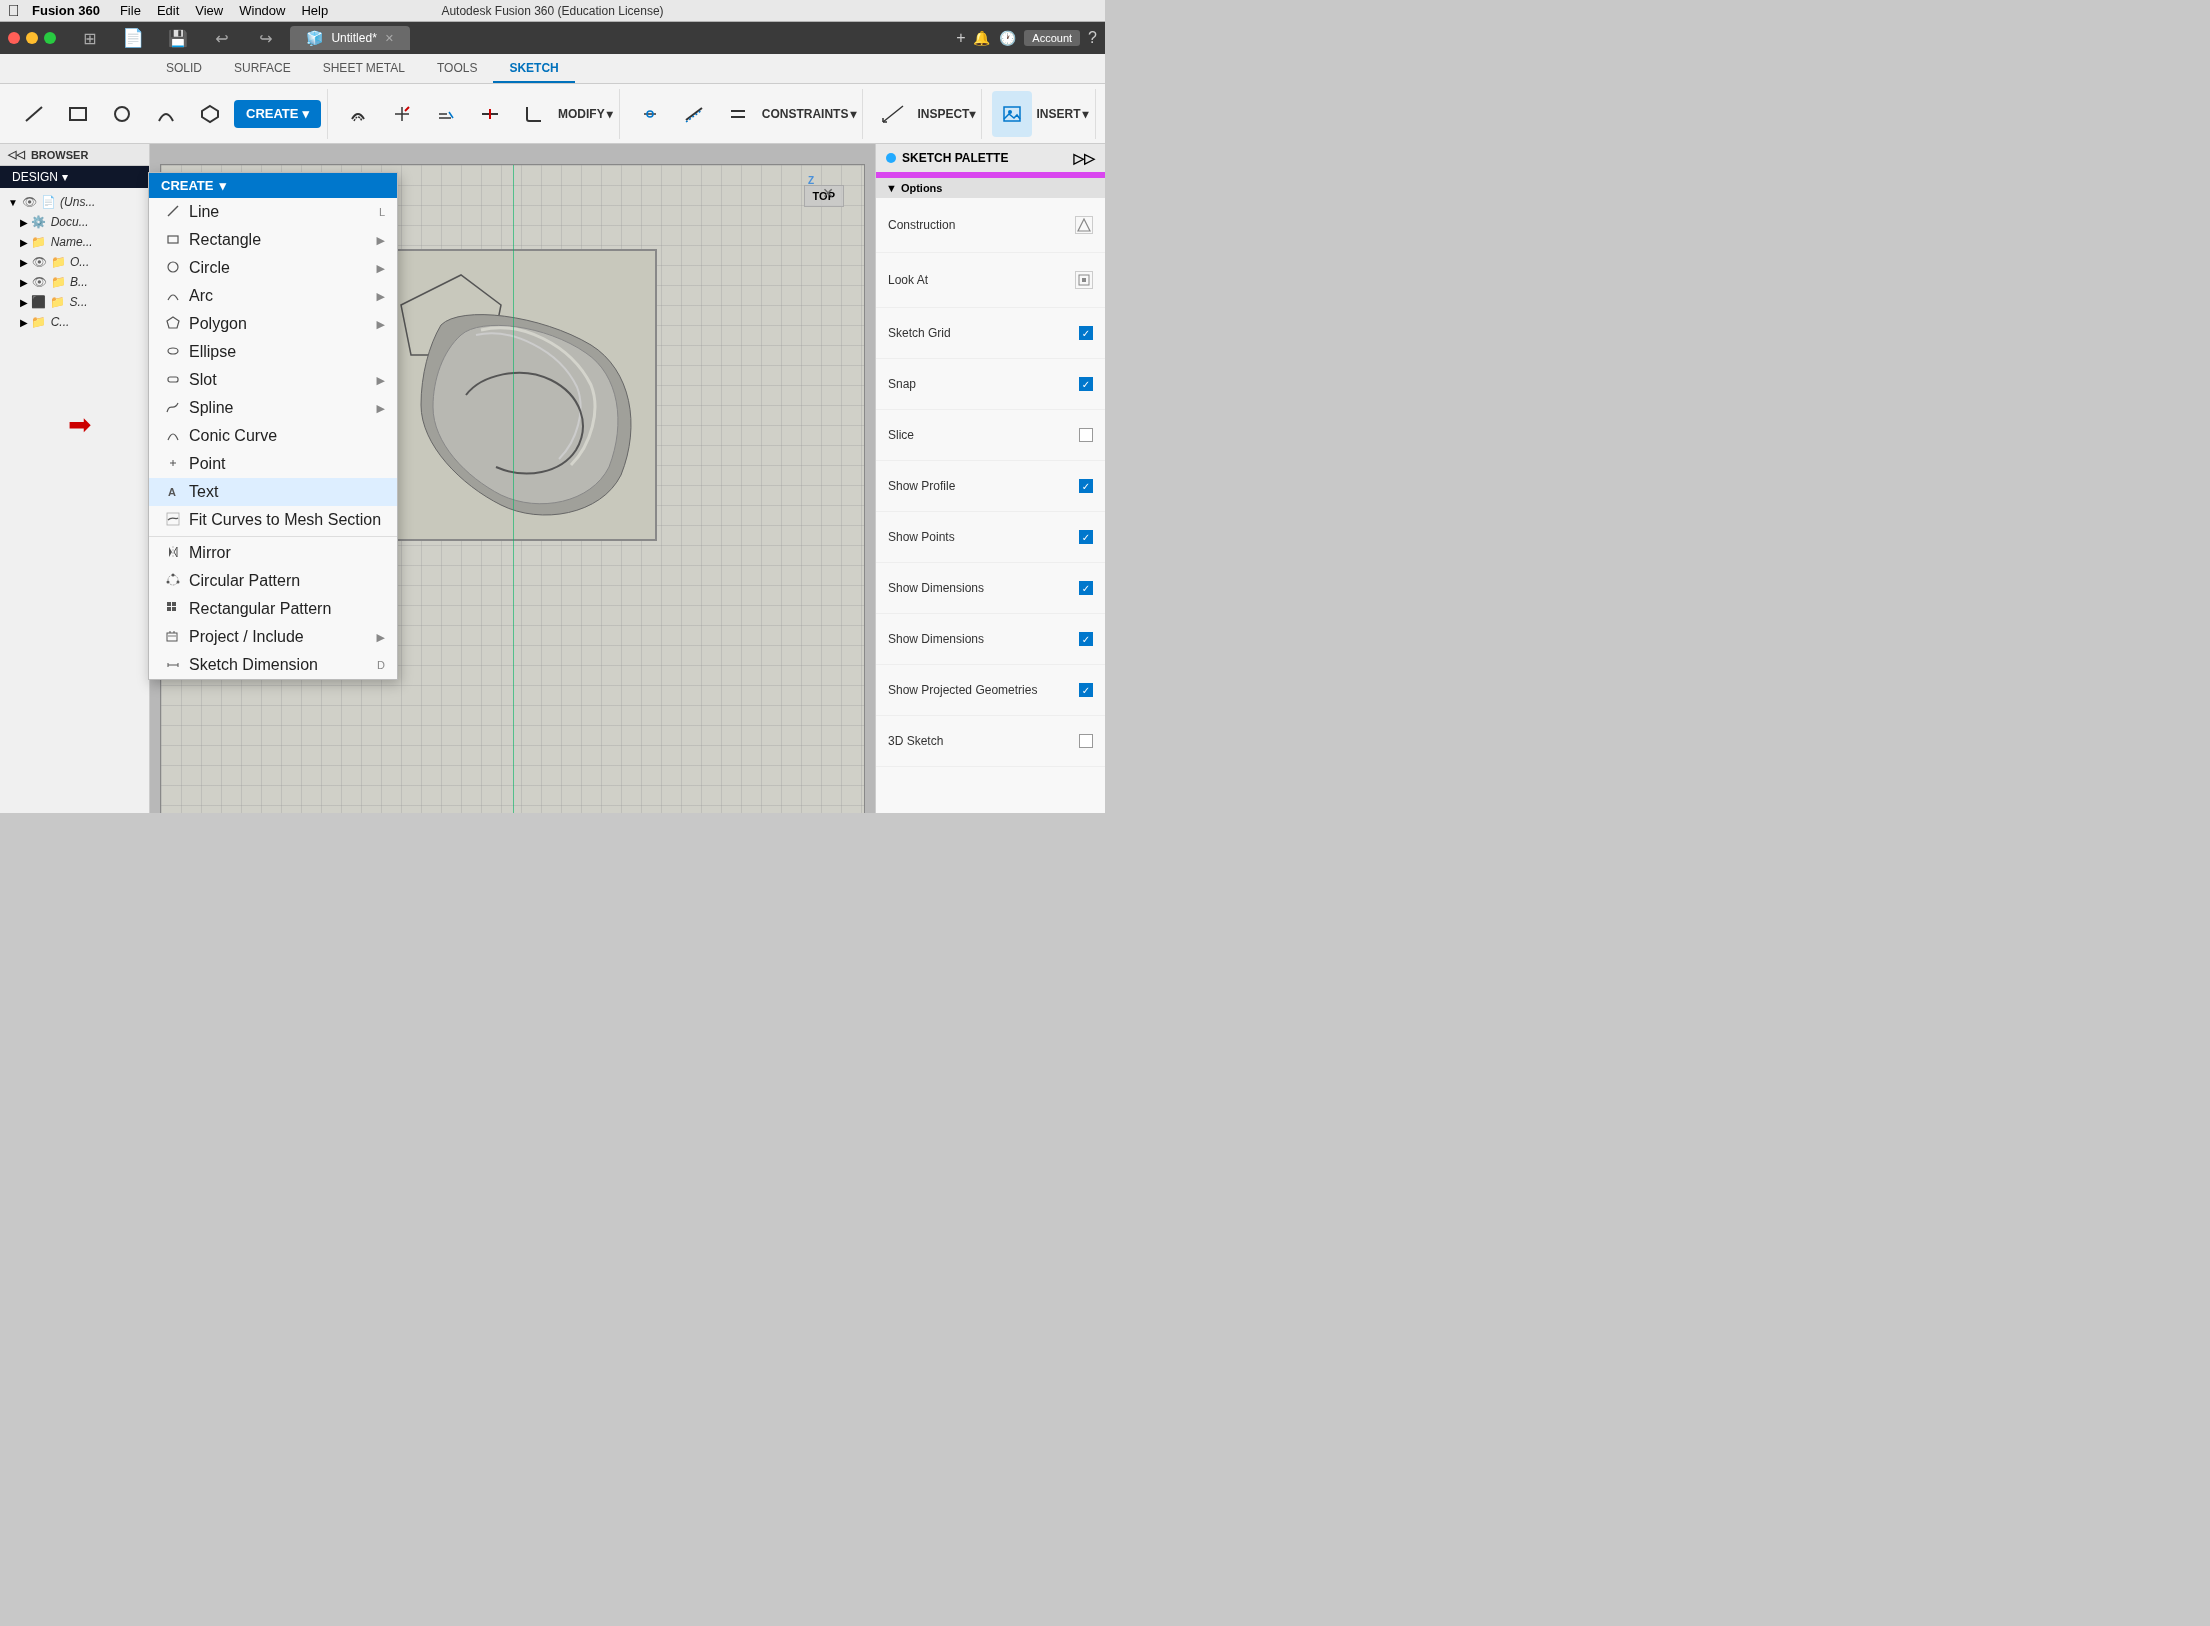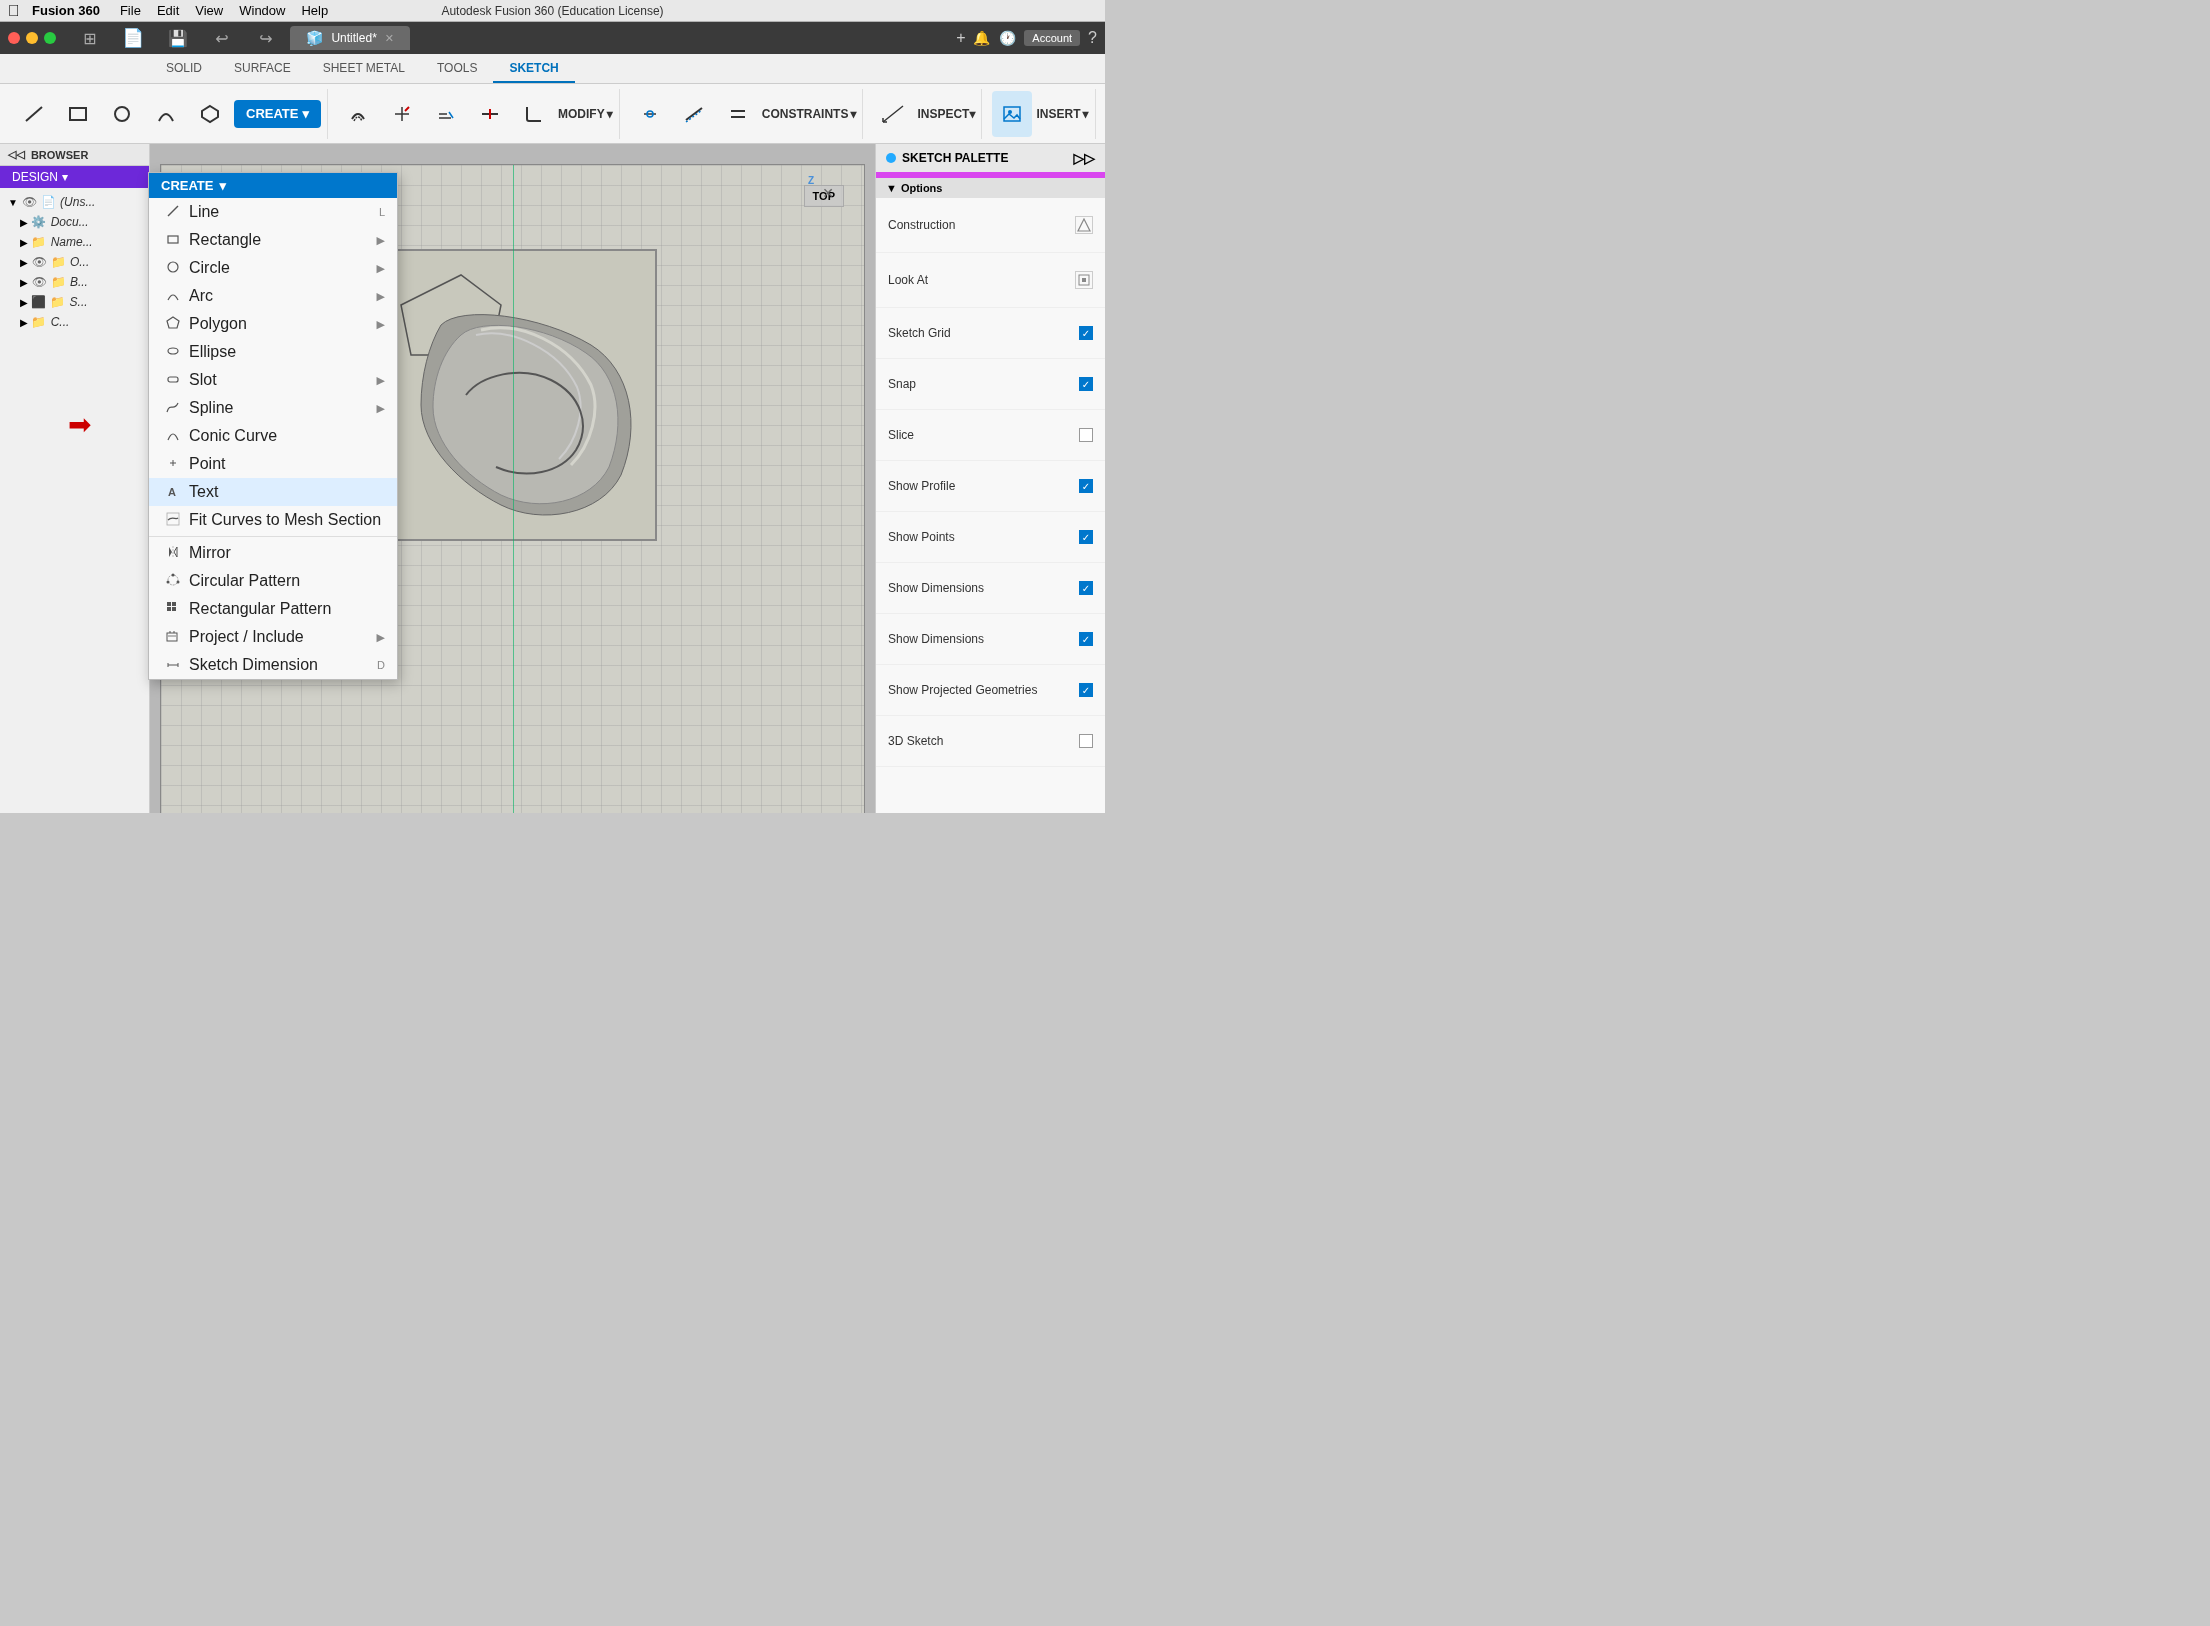--- a/index.html
+++ b/index.html
@@ -185,21 +185,21 @@
       padding: 4px 8px;
       font-size: 11px;
       font-weight: 600;
       color: #333;
       border-bottom: 1px solid #ccc;
       display: flex;
       align-items: center;
       gap: 6px;
     }
     .design-btn {
-      background: #6d28d9;
+      background: #0f172a;
       color: white;
       padding: 4px 12px;
       font-size: 12px;
       cursor: pointer;
       display: flex;
       align-items: center;
       gap: 4px;
     }
     .browser-items {
       padding: 4px 0;

